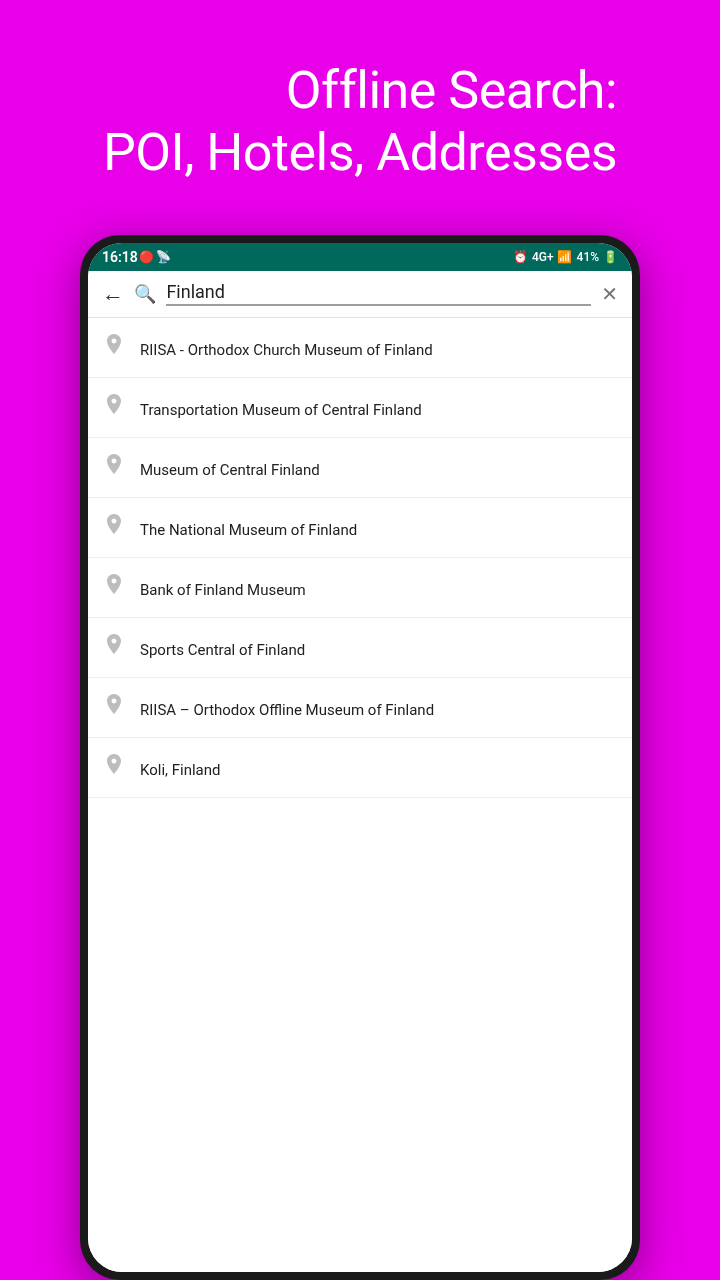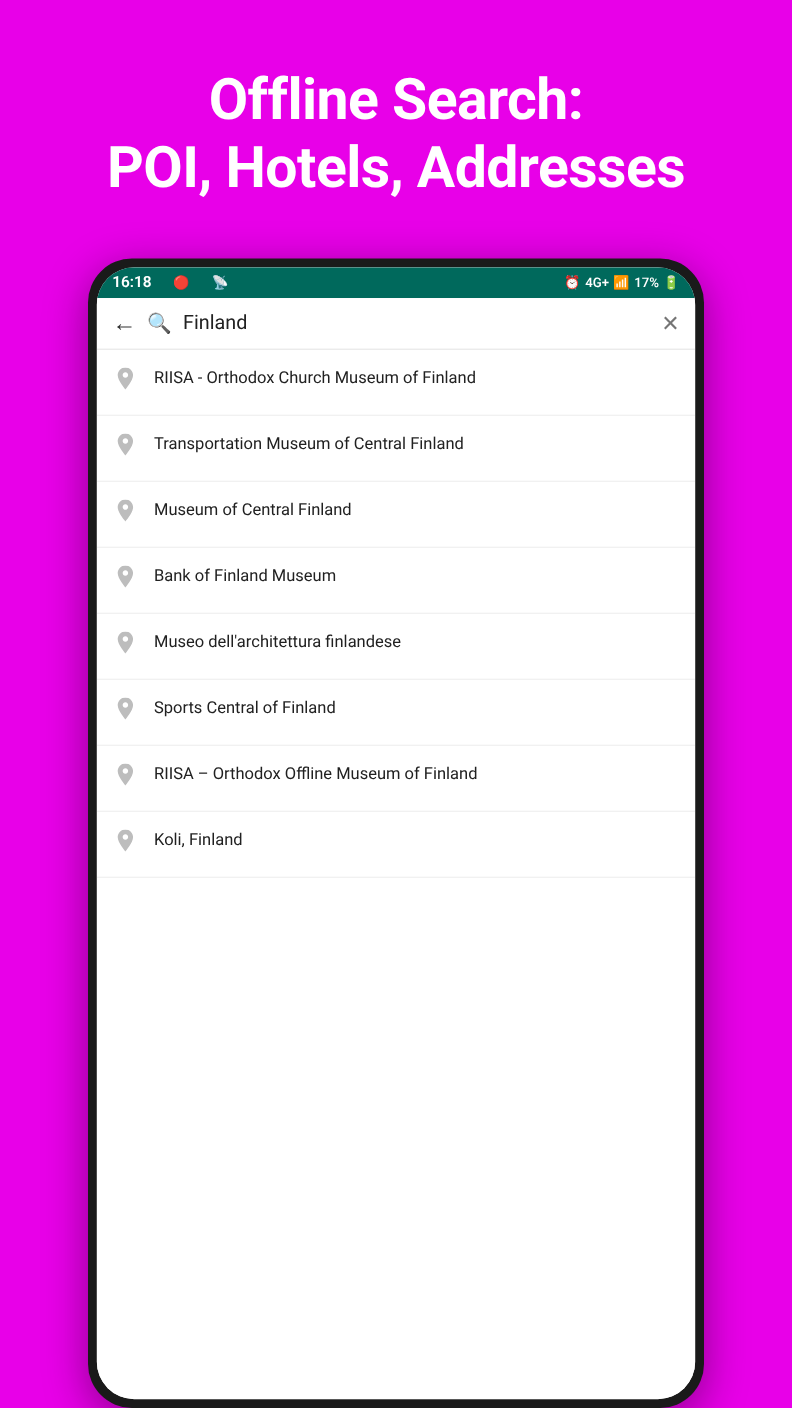--- a/index.html
+++ b/index.html
@@ -10,23 +10,23 @@
       background-color: #e800e8;
       font-family: 'Roboto', Arial, sans-serif;
       overflow: hidden;
       display: flex;
       flex-direction: column;
       align-items: center;
     }
 
     .hero-text {
       color: white;
-      text-align: center;
+      text-align: right;
       font-size: 52px;
-      font-weight: 700;
+      font-weight: 400;
       line-height: 1.2;
       padding: 60px 40px 50px 40px;
       letter-spacing: -0.5px;
     }
 
     .phone-wrapper {
       width: 560px;
       flex: 1;
       background: #1a1a1a;
       border-radius: 40px;
@@ -52,21 +52,21 @@
       align-items: center;
       padding: 6px 14px;
       font-size: 13px;
       font-weight: 500;
       flex-shrink: 0;
     }
 
     .status-left {
       display: flex;
       align-items: center;
-      gap: 20px;
+      gap: 2px;
     }
 
     .status-time {
       font-size: 14px;
       font-weight: 600;
     }
 
     .status-icon {
       font-size: 12px;
     }
@@ -96,21 +96,21 @@
     }
 
     .search-icon-inner {
       color: #555;
       font-size: 18px;
     }
 
     .search-input-underline {
       flex: 1;
       display: flex;
-      flex-direction: row;
+      flex-direction: column;
     }
 
     .search-input-underline .text {
       font-size: 18px;
       color: #212121;
     }
 
     .underline {
       height: 2px;
       background: #9e9e9e;
@@ -124,21 +124,21 @@
     }
 
     .results-list {
       flex: 1;
       overflow-y: auto;
       background: white;
     }
 
     .result-item {
       display: flex;
-      align-items: flex-start;
+      align-items: flex-end;
       padding: 16px 14px;
       border-bottom: 1px solid #eeeeee;
       cursor: pointer;
       gap: 14px;
     }
 
     .pin-icon {
       color: #bdbdbd;
       font-size: 20px;
       flex-shrink: 0;
@@ -166,21 +166,21 @@
     <div class="status-bar">
       <div class="status-left">
         <span class="status-time">16:18</span>
         <span class="status-icon">🔴</span>
         <span class="status-icon">📡</span>
       </div>
       <div class="status-right">
         <span>⏰</span>
         <span>4G+</span>
         <span>📶</span>
-        <span>17%</span>
+        <span>41%</span>
         <span>🔋</span>
       </div>
     </div>
 
     <div class="search-bar">
       <span class="back-btn">←</span>
       <span class="search-icon-inner">🔍</span>
       <div class="search-input-underline">
         <span class="text">Finland</span>
         <div class="underline"></div>
@@ -204,34 +204,34 @@
         <span class="result-text">Transportation Museum of Central Finland</span>
       </div>
 
       <div class="result-item">
         <span class="pin-icon"><svg width="18" height="22" viewBox="0 0 18 22" fill="none" xmlns="http://www.w3.org/2000/svg">
       <path d="M9 0C5.13 0 2 3.13 2 7c0 5.25 7 13 7 13s7-7.75 7-13c0-3.87-3.13-7-7-7zm0 9.5c-1.38 0-2.5-1.12-2.5-2.5S7.62 4.5 9 4.5s2.5 1.12 2.5 2.5S10.38 9.5 9 9.5z" fill="#bdbdbd"></path>
     </svg></span>
         <span class="result-text">Museum of Central Finland</span>
       </div>
 
+      <div class="result-item">
+        <span class="pin-icon"><svg width="18" height="22" viewBox="0 0 18 22" fill="none" xmlns="http://www.w3.org/2000/svg">
+      <path d="M9 0C5.13 0 2 3.13 2 7c0 5.25 7 13 7 13s7-7.75 7-13c0-3.87-3.13-7-7-7zm0 9.5c-1.38 0-2.5-1.12-2.5-2.5S7.62 4.5 9 4.5s2.5 1.12 2.5 2.5S10.38 9.5 9 9.5z" fill="#bdbdbd"></path>
+    </svg></span>
+        <span class="result-text">The National Museum of Finland</span>
+      </div>
 
       <div class="result-item">
         <span class="pin-icon"><svg width="18" height="22" viewBox="0 0 18 22" fill="none" xmlns="http://www.w3.org/2000/svg">
       <path d="M9 0C5.13 0 2 3.13 2 7c0 5.25 7 13 7 13s7-7.75 7-13c0-3.87-3.13-7-7-7zm0 9.5c-1.38 0-2.5-1.12-2.5-2.5S7.62 4.5 9 4.5s2.5 1.12 2.5 2.5S10.38 9.5 9 9.5z" fill="#bdbdbd"></path>
     </svg></span>
         <span class="result-text">Bank of Finland Museum</span>
       </div>
 
-      <div class="result-item">
-        <span class="pin-icon"><svg width="18" height="22" viewBox="0 0 18 22" fill="none" xmlns="http://www.w3.org/2000/svg">
-      <path d="M9 0C5.13 0 2 3.13 2 7c0 5.25 7 13 7 13s7-7.75 7-13c0-3.87-3.13-7-7-7zm0 9.5c-1.38 0-2.5-1.12-2.5-2.5S7.62 4.5 9 4.5s2.5 1.12 2.5 2.5S10.38 9.5 9 9.5z" fill="#bdbdbd"></path>
-    </svg></span>
-        <span class="result-text">Museo dell'architettura finlandese</span>
-      </div>
 
       <div class="result-item">
         <span class="pin-icon"><svg width="18" height="22" viewBox="0 0 18 22" fill="none" xmlns="http://www.w3.org/2000/svg">
       <path d="M9 0C5.13 0 2 3.13 2 7c0 5.25 7 13 7 13s7-7.75 7-13c0-3.87-3.13-7-7-7zm0 9.5c-1.38 0-2.5-1.12-2.5-2.5S7.62 4.5 9 4.5s2.5 1.12 2.5 2.5S10.38 9.5 9 9.5z" fill="#bdbdbd"></path>
     </svg></span>
         <span class="result-text">Sports Central of Finland</span>
       </div>
 
       <div class="result-item">
         <span class="pin-icon"><svg width="18" height="22" viewBox="0 0 18 22" fill="none" xmlns="http://www.w3.org/2000/svg">

